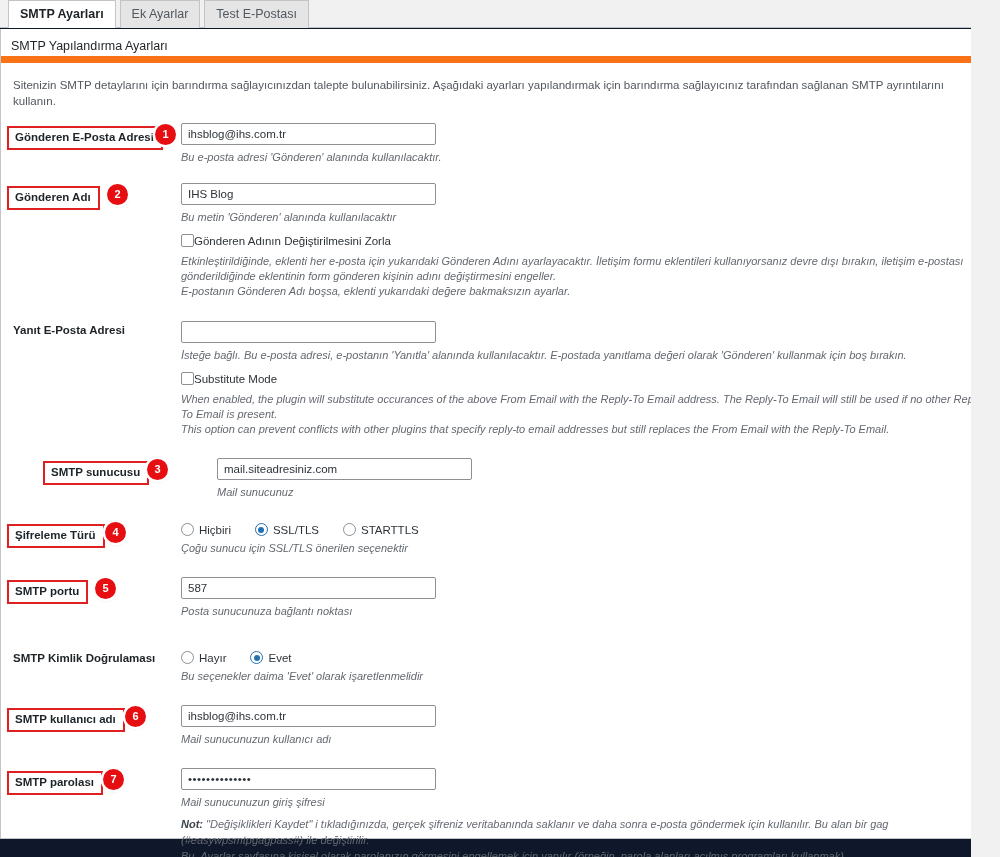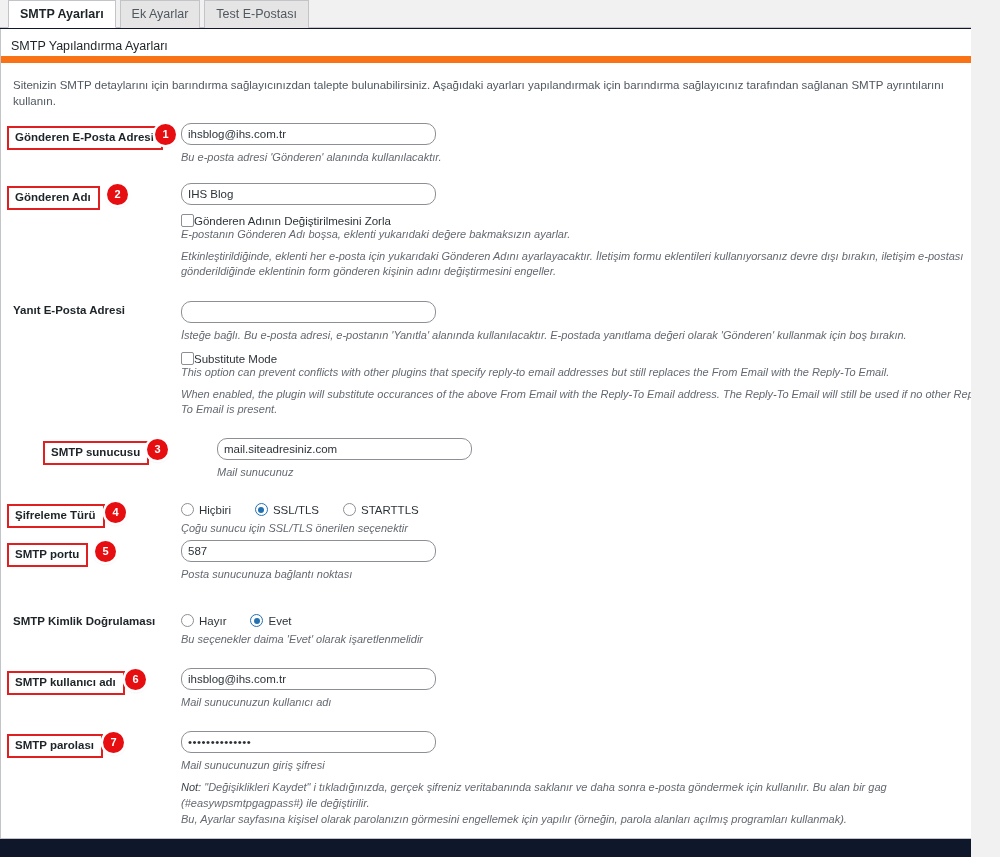--- a/index.html
+++ b/index.html
@@ -108,21 +108,21 @@
     box-shadow: 0 0 0 2.5px #ffffff, 0 1px 3px rgba(0,0,0,0.45);
     z-index: 5;
   }
 
   .field-col { flex: 1 1 auto; padding-left: 12px; position: relative; }
 
   input.txt {
     width: 255px;
     height: 22px;
     border: 1px solid #8c8f94;
-    border-radius: 10px;
+    border-radius: 2px;
     padding: 2px 6px;
     font-size: 11.5px;
     font-family: "Liberation Sans", sans-serif;
     color: #2c3338;
     background: #fff;
     outline: none;
   }
   input.txt::placeholder { color: #8c8f94; }
 
   .hint {
@@ -169,21 +169,21 @@
   }
 
   .note {
     font-size: 11px;
     font-style: italic;
     color: #646970;
     line-height: 16px;
     max-width: 832px;
     margin-top: 6px;
   }
-  .note b { font-style: italic; font-weight: normal; color: #3c434a; }
+  .note b { font-style: italic; font-weight: bold; color: #3c434a; }
 </style>
 </head>
 <body>
 
 <div class="page">
 
   <div class="tabbar">
     <div class="tab active">
       <span>SMTP Ayarları</span>
     </div><div class="tab">
@@ -212,40 +212,41 @@
         </div>
       </div>
 
       <div class="row" style="margin-top:18px;">
         <div class="label-col">
           <span class="hl">Gönderen Adı</span>
           <span class="badge" style="left:94px; top:1px;">2</span>
         </div>
         <div class="field-col">
           <input class="txt" type="text" value="IHS Blog" style="">
+          <div class="hint">Bu metin 'Gönderen' alanında kullanılacaktır</div>
           <div class="checkline">
             <span class="cb"></span>
             <span>Gönderen Adının Değiştirilmesini Zorla</span>
           </div>
+          <div class="hint wide block">Etkinleştirildiğinde, eklenti her e-posta için yukarıdaki Gönderen Adını ayarlayacaktır. İletişim formu eklentileri kullanıyorsanız devre dışı bırakın, iletişim e-postası gönderildiğinde eklentinin form gönderen kişinin adını değiştirmesini engeller.</div>
           <div class="hint wide" style="margin-top:0;">E-postanın Gönderen Adı boşsa, eklenti yukarıdaki değere bakmaksızın ayarlar.</div>
-          <div class="hint wide block">Etkinleştirildiğinde, eklenti her e-posta için yukarıdaki Gönderen Adını ayarlayacaktır. İletişim formu eklentileri kullanıyorsanız devre dışı bırakın, iletişim e-postası gönderildiğinde eklentinin form gönderen kişinin adını değiştirmesini engeller.</div>
         </div>
       </div>
 
       <div class="row" style="margin-top:22px;">
         <div class="label-col plain">Yanıt E-Posta Adresi</div>
         <div class="field-col">
           <input class="txt" type="text" value="" style="">
           <div class="hint wide">İsteğe bağlı. Bu e-posta adresi, e-postanın 'Yanıtla' alanında kullanılacaktır. E-postada yanıtlama değeri olarak 'Gönderen' kullanmak için boş bırakın.</div>
           <div class="checkline">
             <span class="cb"></span>
             <span>Substitute Mode</span>
           </div>
+          <div class="hint wide block">When enabled, the plugin will substitute occurances of the above From Email with the Reply-To Email address. The Reply-To Email will still be used if no other Reply-To Email is present.</div>
           <div class="hint wide" style="margin-top:0;">This option can prevent conflicts with other plugins that specify reply-to email addresses but still replaces the From Email with the Reply-To Email.</div>
-          <div class="hint wide block">When enabled, the plugin will substitute occurances of the above From Email with the Reply-To Email address. The Reply-To Email will still be used if no other Reply-To Email is present.</div>
         </div>
       </div>
 
       <div class="row" style="margin-top:21px;margin-left:36px;">
         <div class="label-col">
           <span class="hl">SMTP sunucusu</span>
           <span class="badge" style="left:98px; top:1px;">3</span>
         </div>
         <div class="field-col">
           <input class="txt" type="text" value="mail.siteadresiniz.com" style="">
@@ -270,21 +271,21 @@
             </span>
             <span class="radio-item">
               <span class="rb"></span>
               <span>STARTTLS</span>
             </span>
           </div>
           <div class="hint">Çoğu sunucu için SSL/TLS önerilen seçenektir</div>
         </div>
       </div>
 
-      <div class="row" style="margin-top:4px;">
+      <div class="row" style="margin-top:21px;">
         <div class="label-col">
           <span class="hl">SMTP portu</span>
           <span class="badge" style="left:82px; top:1px;">5</span>
         </div>
         <div class="field-col">
           <input class="txt" type="text" value="587" style="">
           <div class="hint">Posta sunucunuza bağlantı noktası</div>
         </div>
       </div>
 

